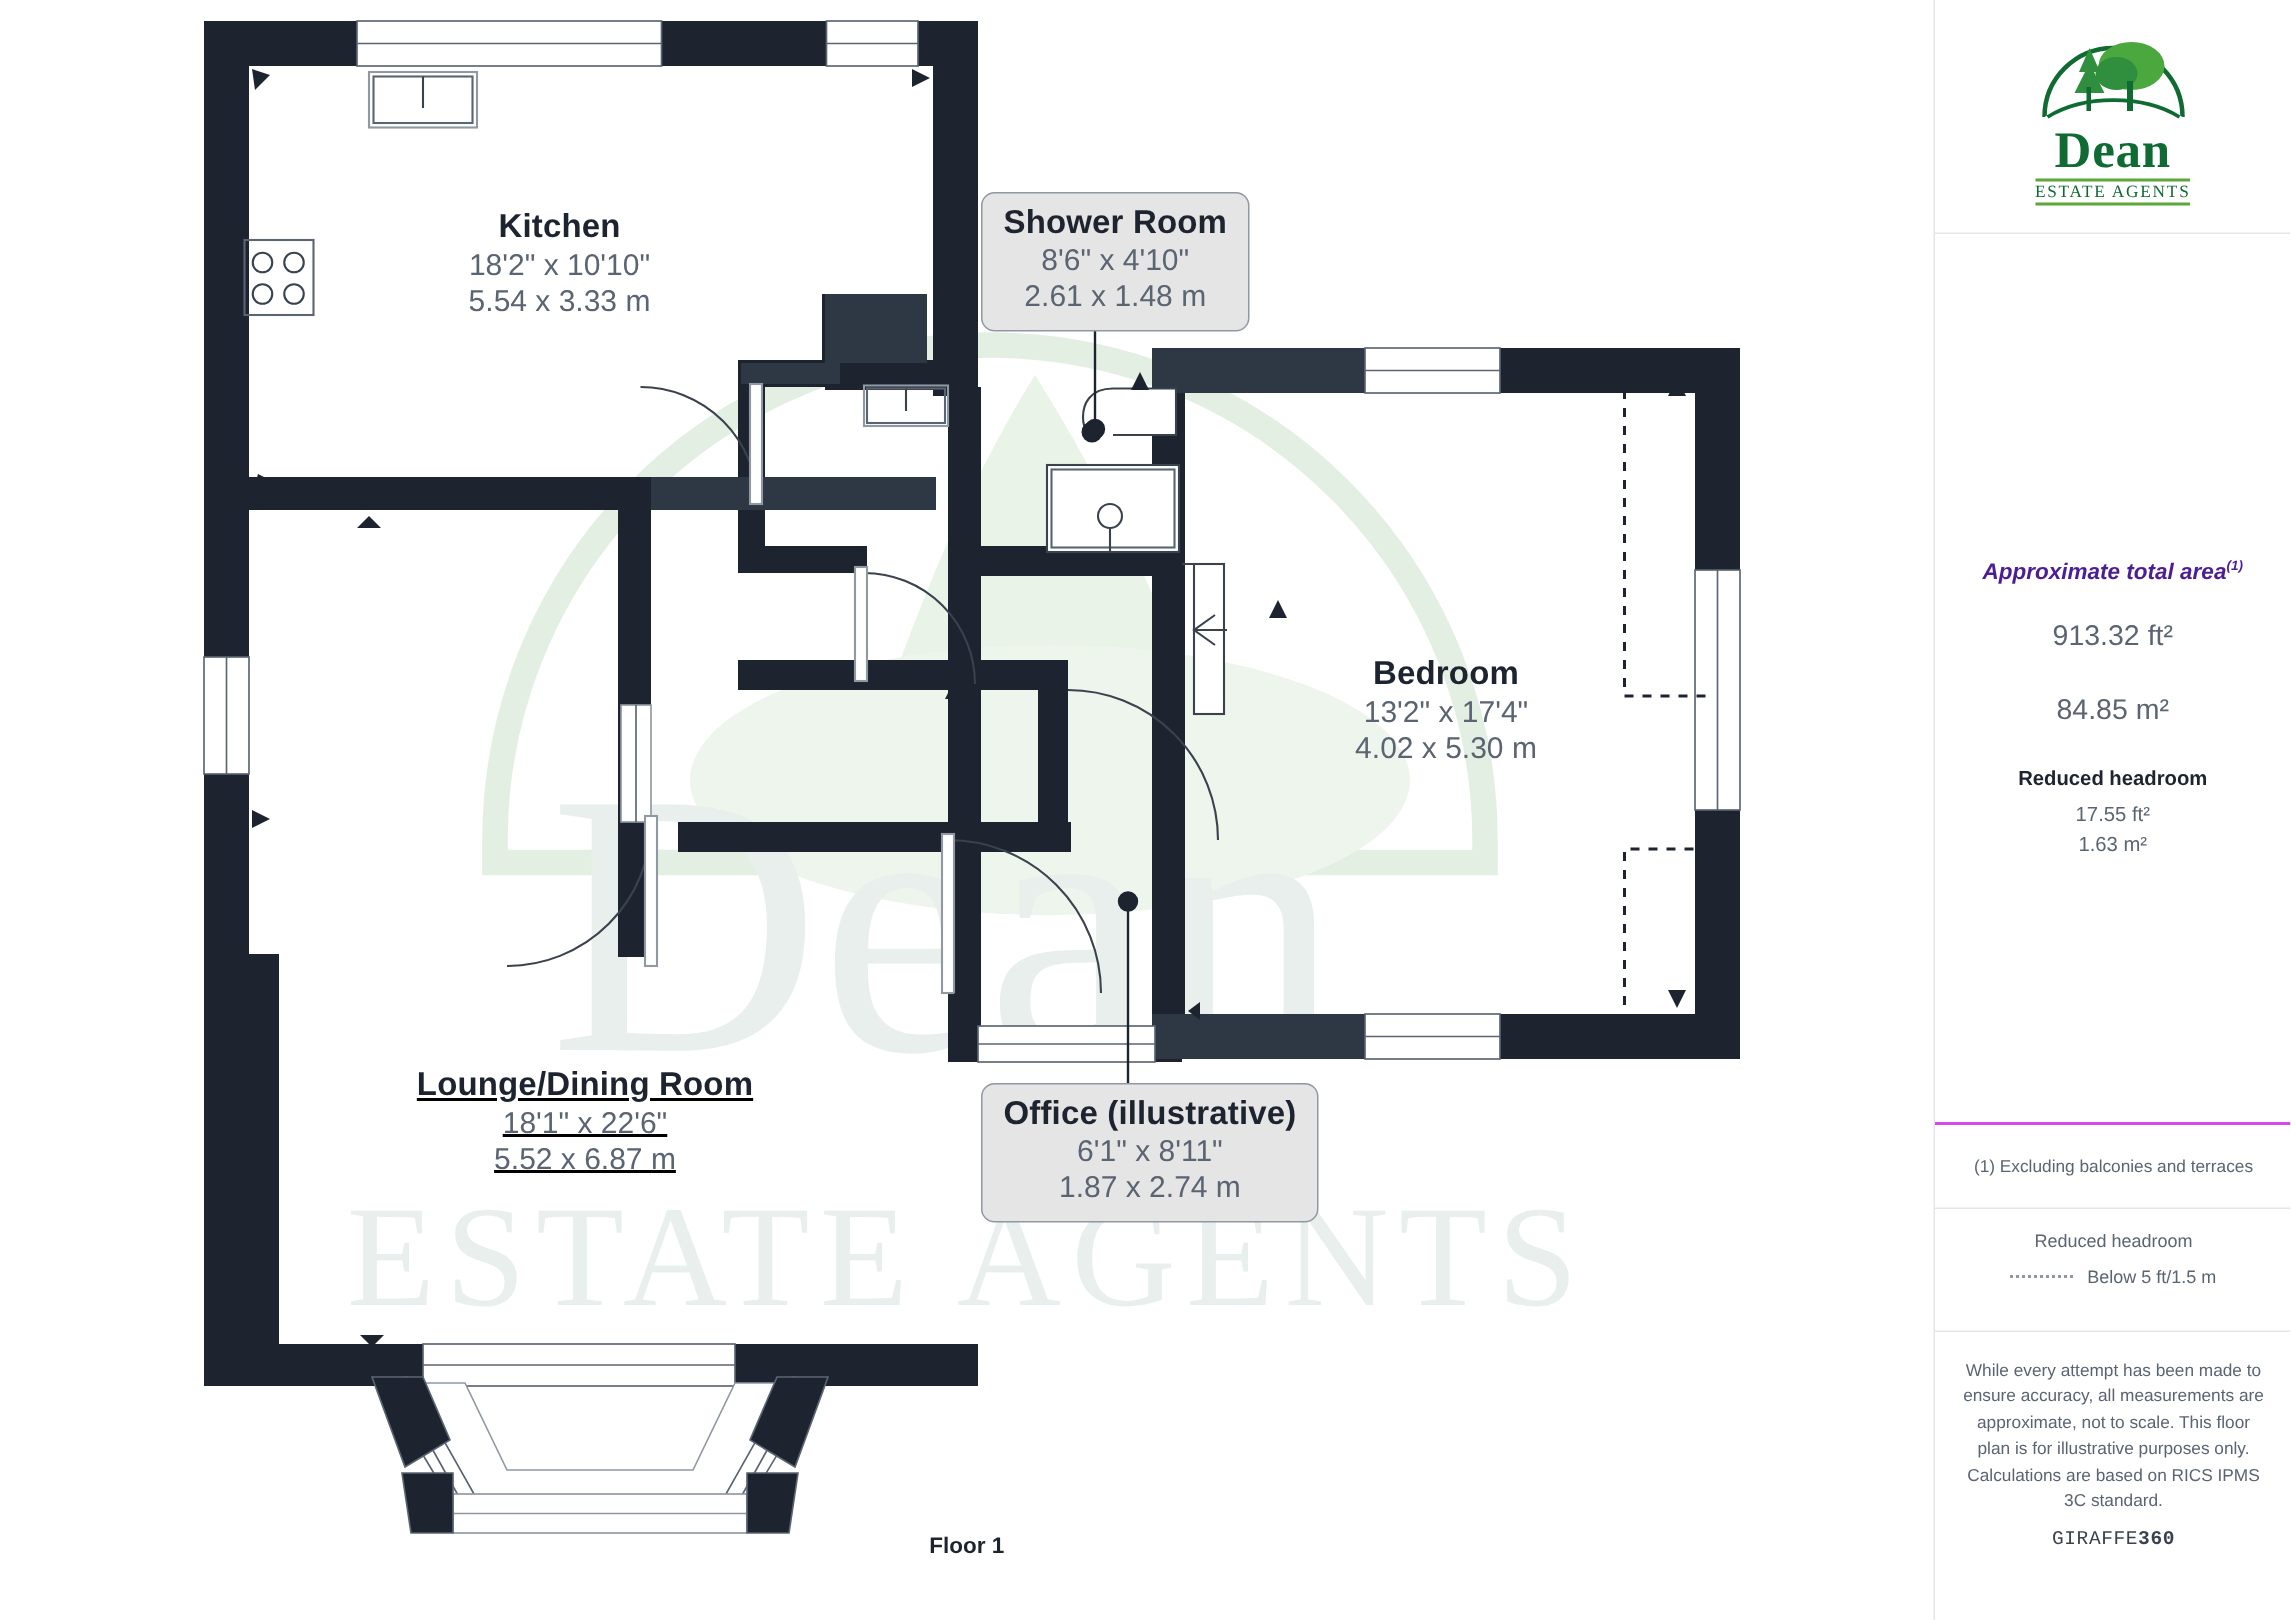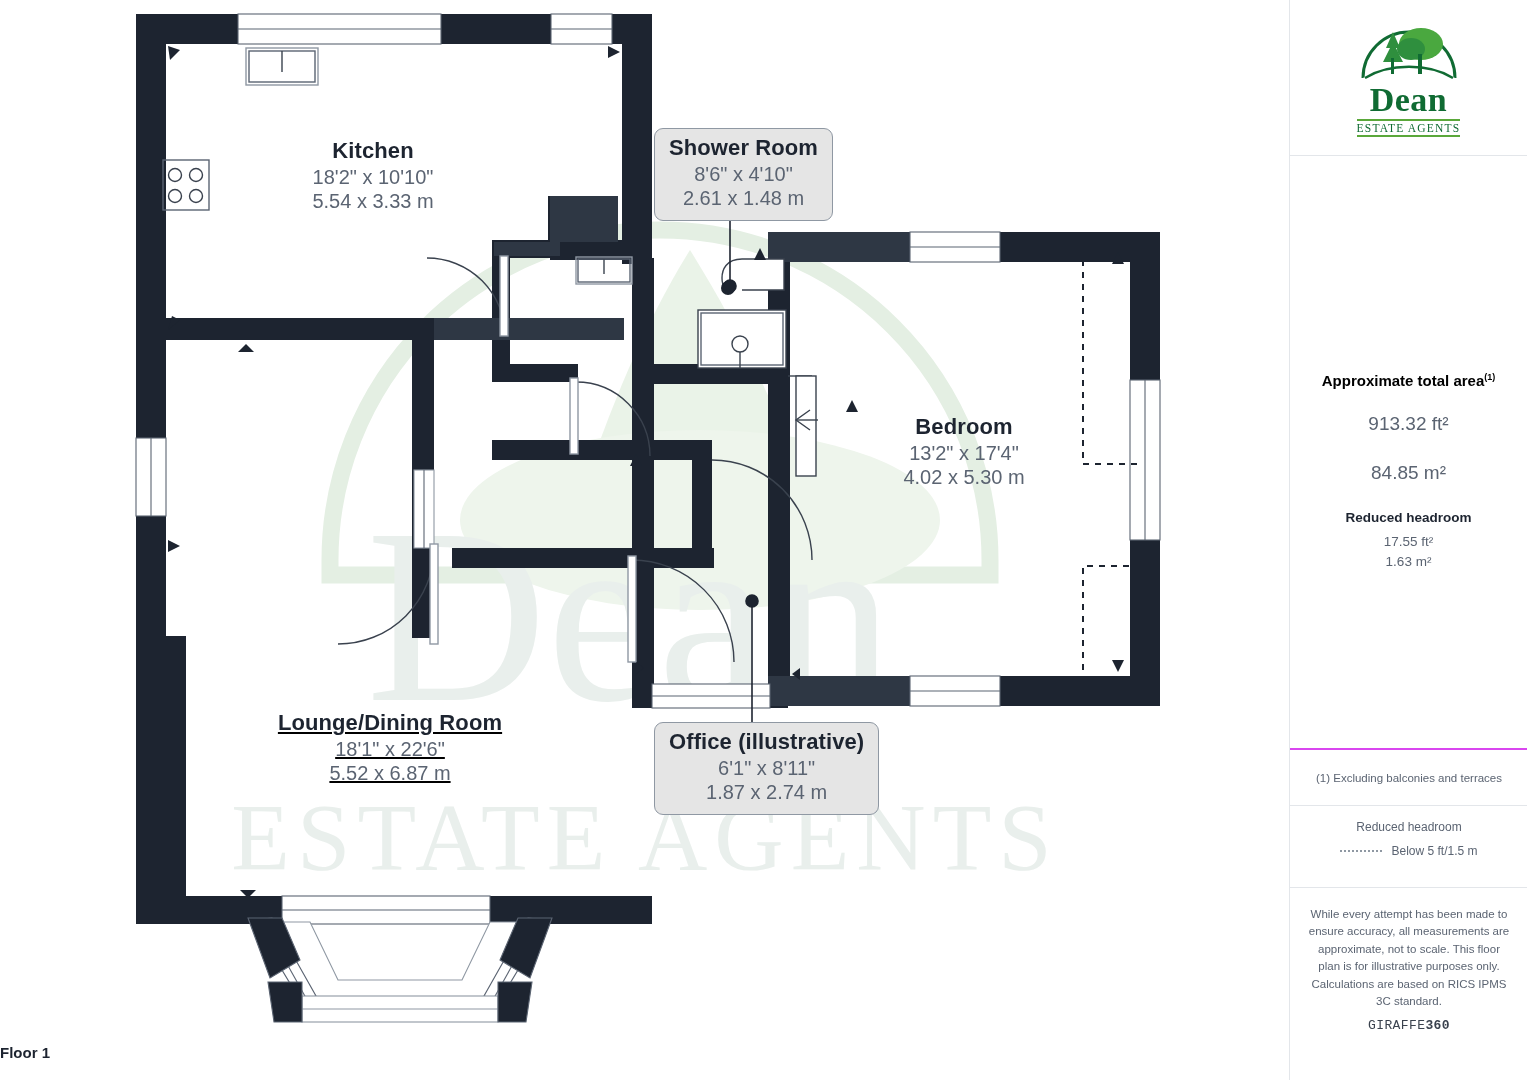--- a/index.html
+++ b/index.html
@@ -46,22 +46,23 @@
   .boxed-label {
     background: #e5e5e5;
     border: 1.4px solid #8f98a3;
     border-radius: 9px;
     padding: 6px 14px 9px 14px;
   }
 
   #floor-caption {
     position: absolute;
     left: 0;
-    top: 1044px;
+    top: 1022px;
     width: 1289px;
+    text-align: center;
     font-size: 15px;
     font-weight: bold;
     color: #1d2430;
   }
 
   
   #sidebar {
     position: absolute;
     left: 1289px; top: 0;
     width: 238px;
@@ -103,22 +104,23 @@
     display: inline-block;
   }
 
   #area-block {
     padding-top: 216px;
     text-align: center;
   }
   .area-title {
     font-size: 15px;
     font-weight: bold;
-    color: #000000;
+    color: #4c1d95;
     margin-bottom: 5px;
+    font-style: italic;
   }
   .area-title sup { font-size: 9px; font-weight: bold; }
   .area-val {
     font-size: 19px;
     color: #5b6472;
     line-height: 1.45;
     margin-top: 21px;
   }
   .area-sub-title {
     font-size: 13.5px;
@@ -410,21 +412,21 @@
       <div class="rl-dim">18'2" x 10'10"</div>
       <div class="rl-dim">5.54 x 3.33 m</div>
     </div>
 
     <div class="room-label boxed-label" style="left:654px; top:128px;">
       <div class="rl-name">Shower Room</div>
       <div class="rl-dim">8'6" x 4'10"</div>
       <div class="rl-dim">2.61 x 1.48 m</div>
     </div>
 
-    <div class="room-label" style="left:853px; top:414px; width:222px;">
+    <div class="room-label" style="left:853px; top:436px; width:222px;">
       <div class="rl-name">Bedroom</div>
       <div class="rl-dim">13'2" x 17'4"</div>
       <div class="rl-dim">4.02 x 5.30 m</div>
     </div>
 
     <div class="room-label" style="left:276px; top:710px; width:228px;text-decoration:underline;">
       <div class="rl-name">Lounge/Dining Room</div>
       <div class="rl-dim">18'1" x 22'6"</div>
       <div class="rl-dim">5.52 x 6.87 m</div>
     </div>

